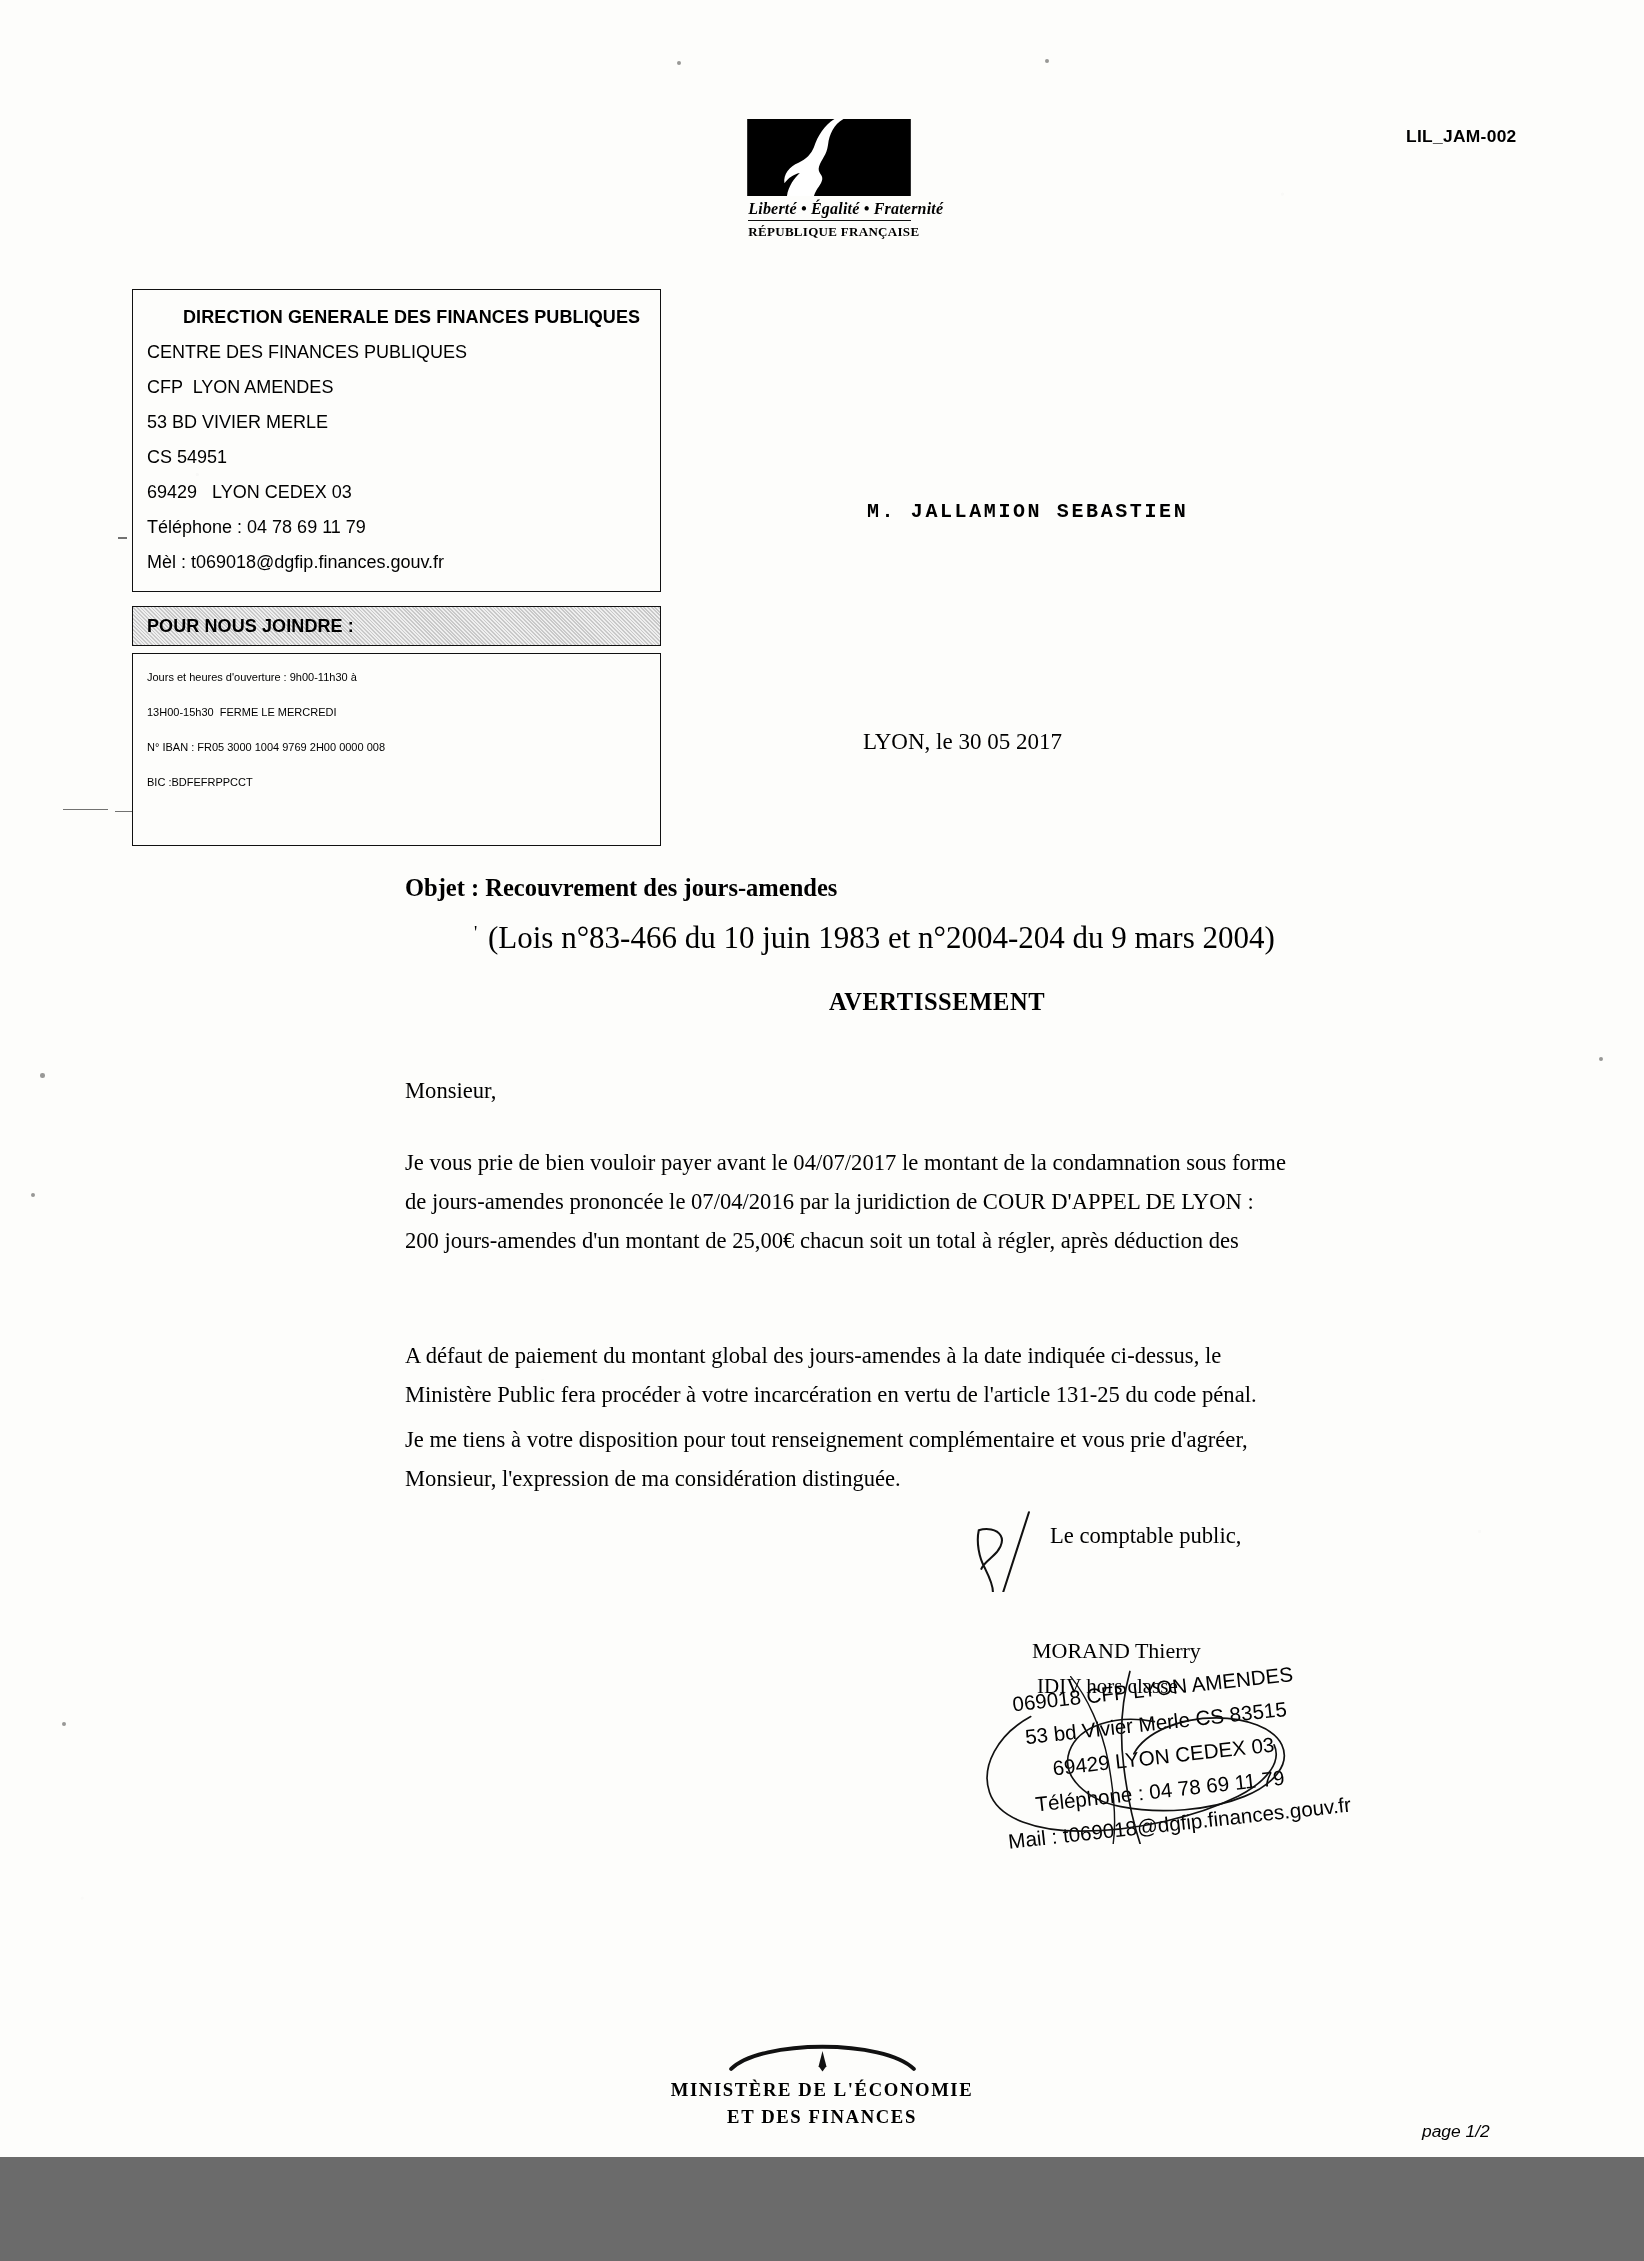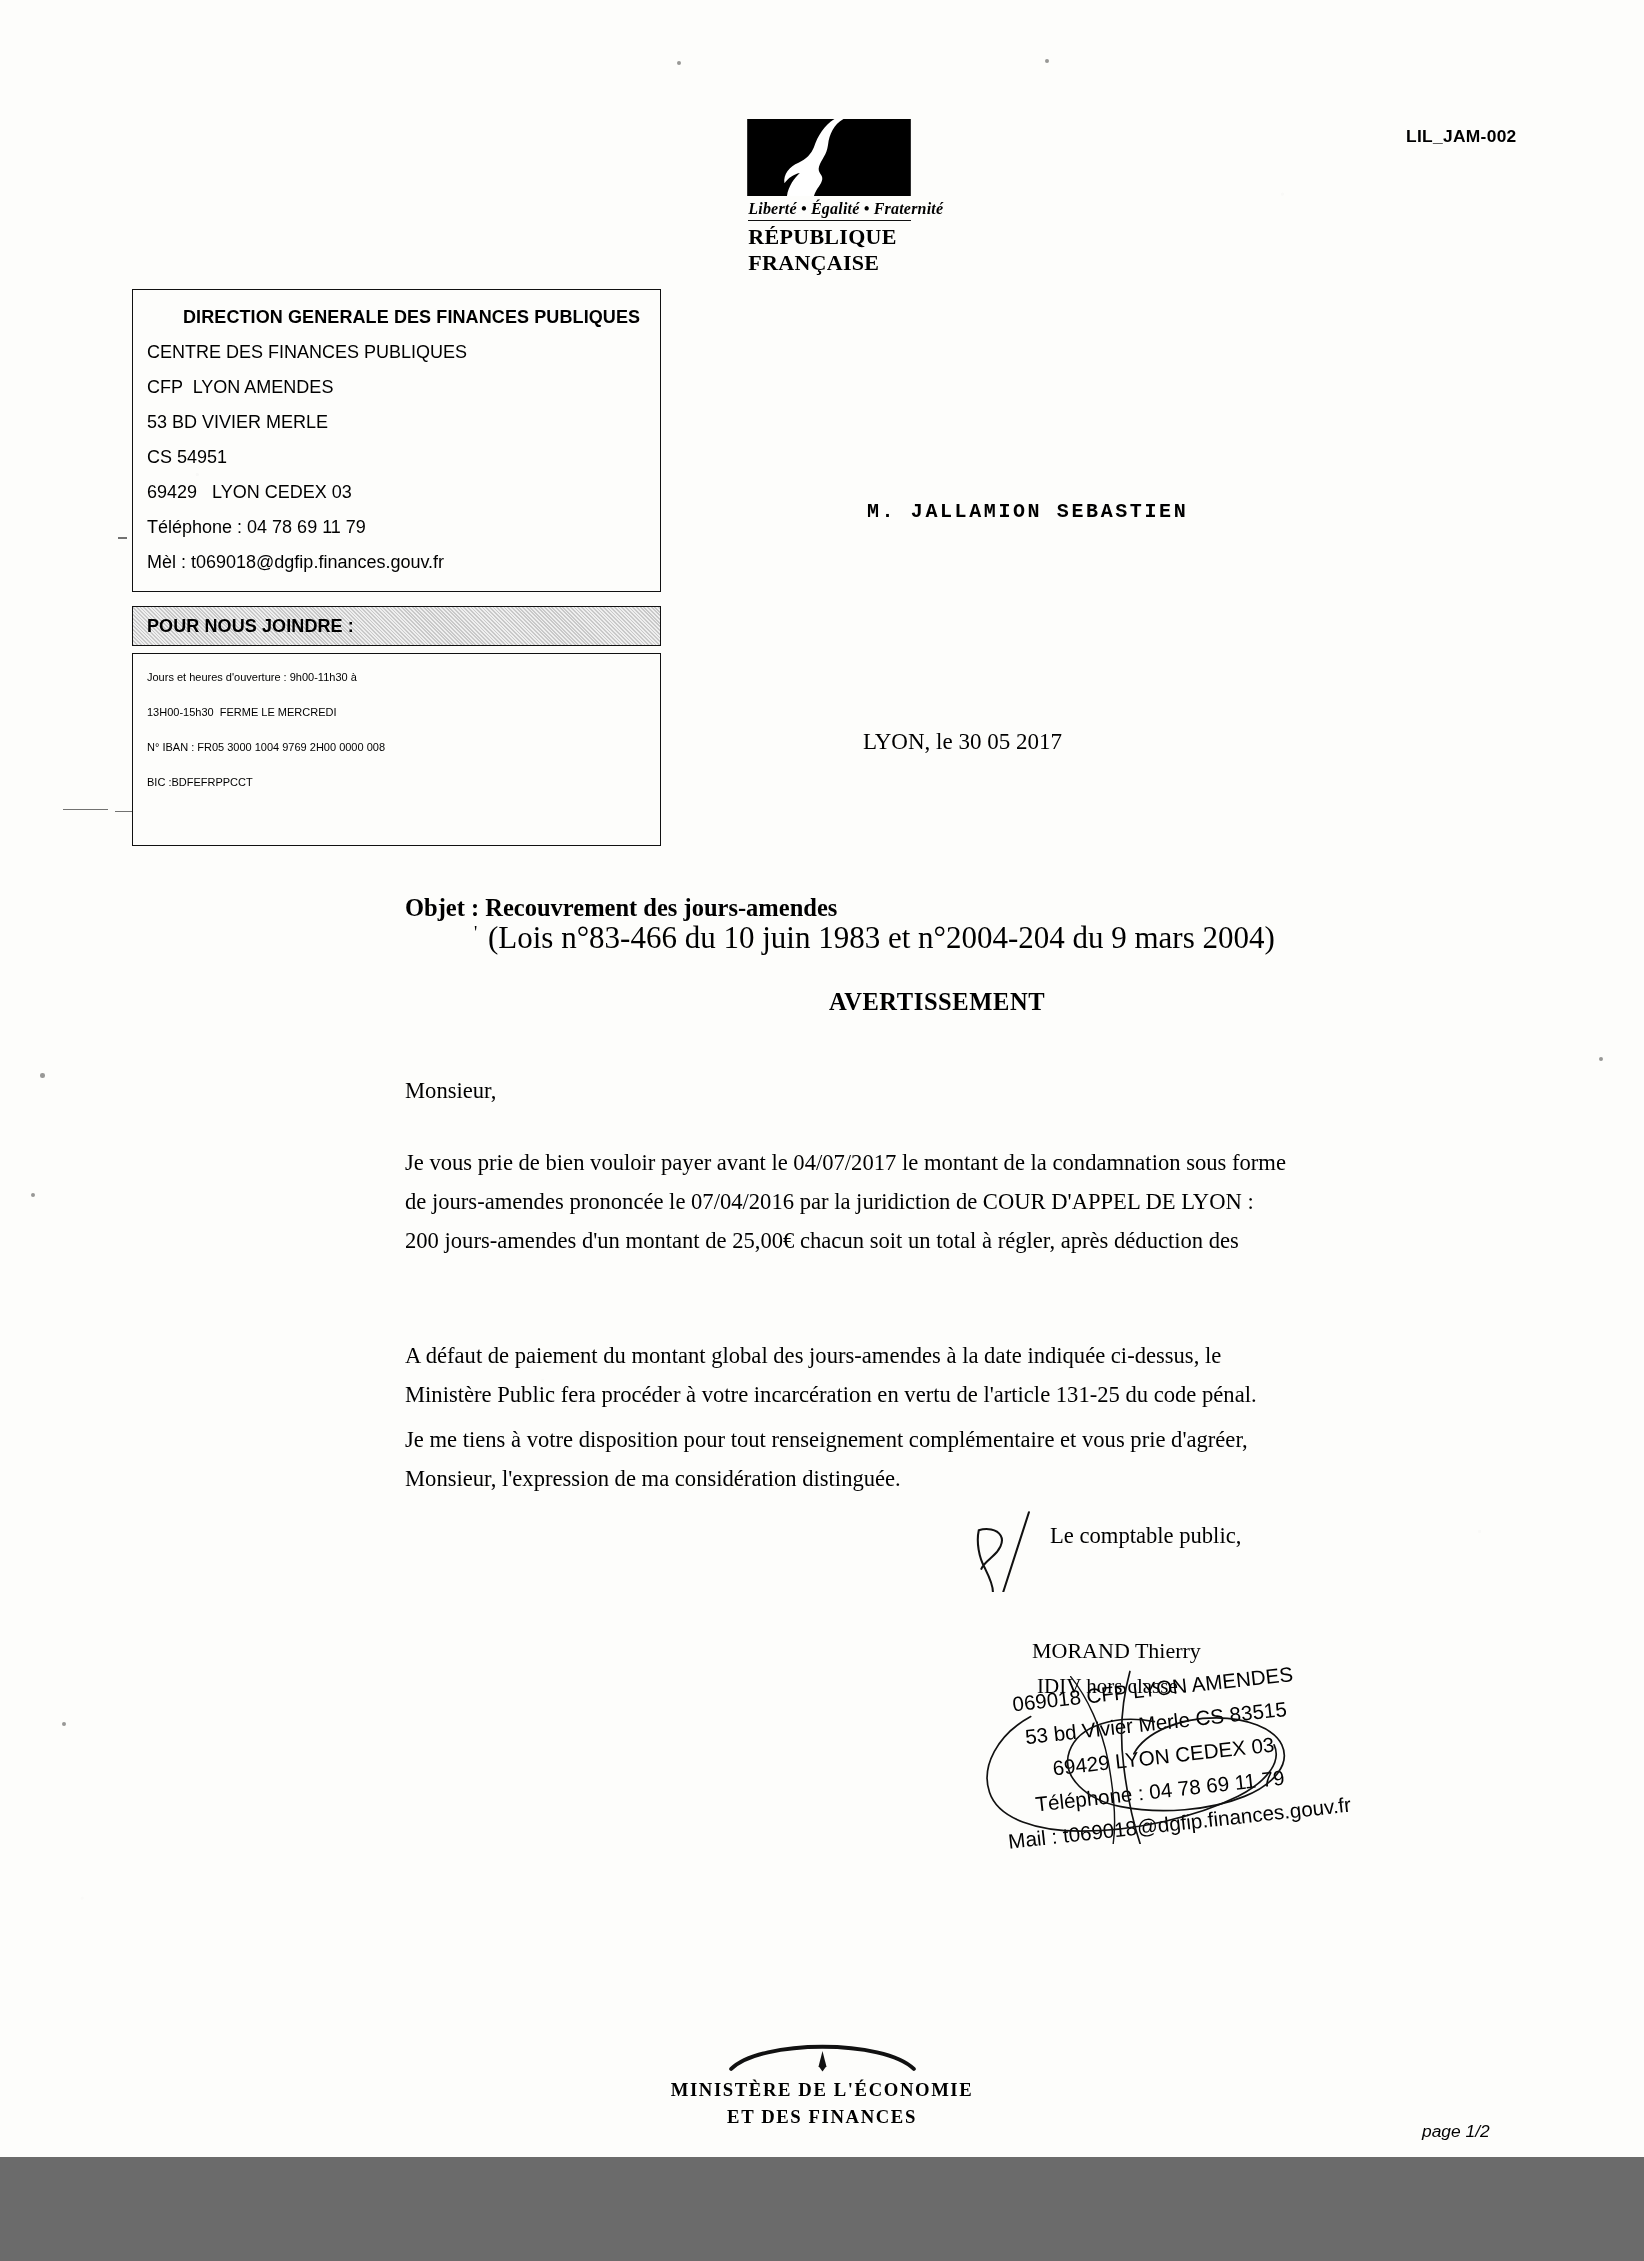--- a/index.html
+++ b/index.html
@@ -48,21 +48,21 @@
     letter-spacing: 0.2px;
     margin-top: 3.9px;
     padding-left: 1.3px;
   }
   .marianne-rule {
     width: 163px; height: 1.3px; background:#111; margin: 1.9px 0 2.6px 1.3px;
   }
   .marianne-rf {
     font-family: "Liberation Serif", serif;
     font-weight: bold;
-    font-size: 22px;
+    font-size: 13px;
     letter-spacing: 0.3px;
     padding-left: 1.3px;
   }
 
   
   .box {
     position: absolute;
     border: 1.3px solid #111;
     box-sizing: border-box;
     font-family: "Liberation Sans", sans-serif;
@@ -123,21 +123,20 @@
     left: 863px; top: 729px;
     font-size: 23px;
   }
 
   
   .objet {
     position: absolute;
     left: 405px; top: 874px;
     font-size: 24.5px;
     font-weight: bold;
-    margin-top: 20px;
   }
   .lois {
     position: absolute;
     left: 488px; top: 920px;
     font-size: 31px;
   }
   .lois-tick {
     position: absolute;
     left: 474px; top: 923px;
     font-size: 18px;

